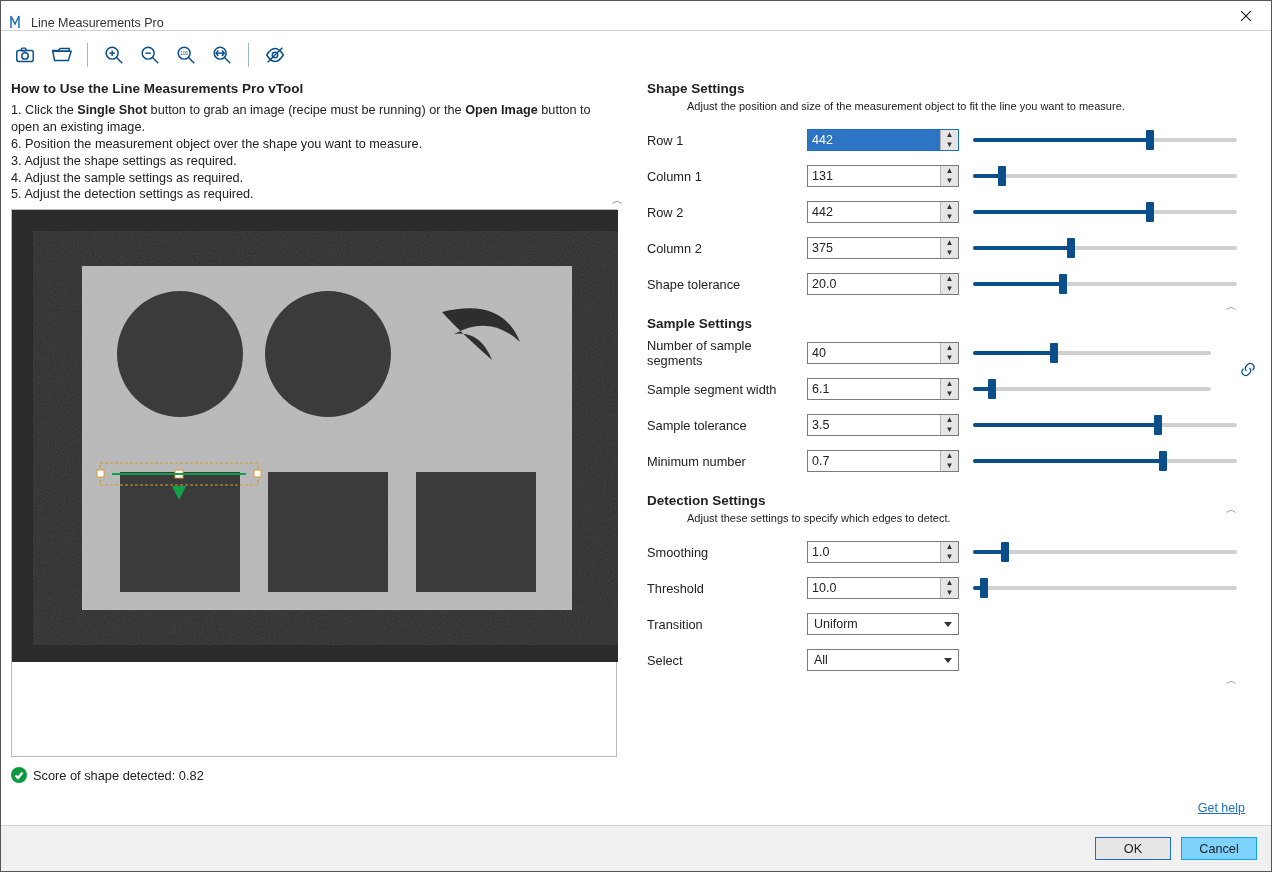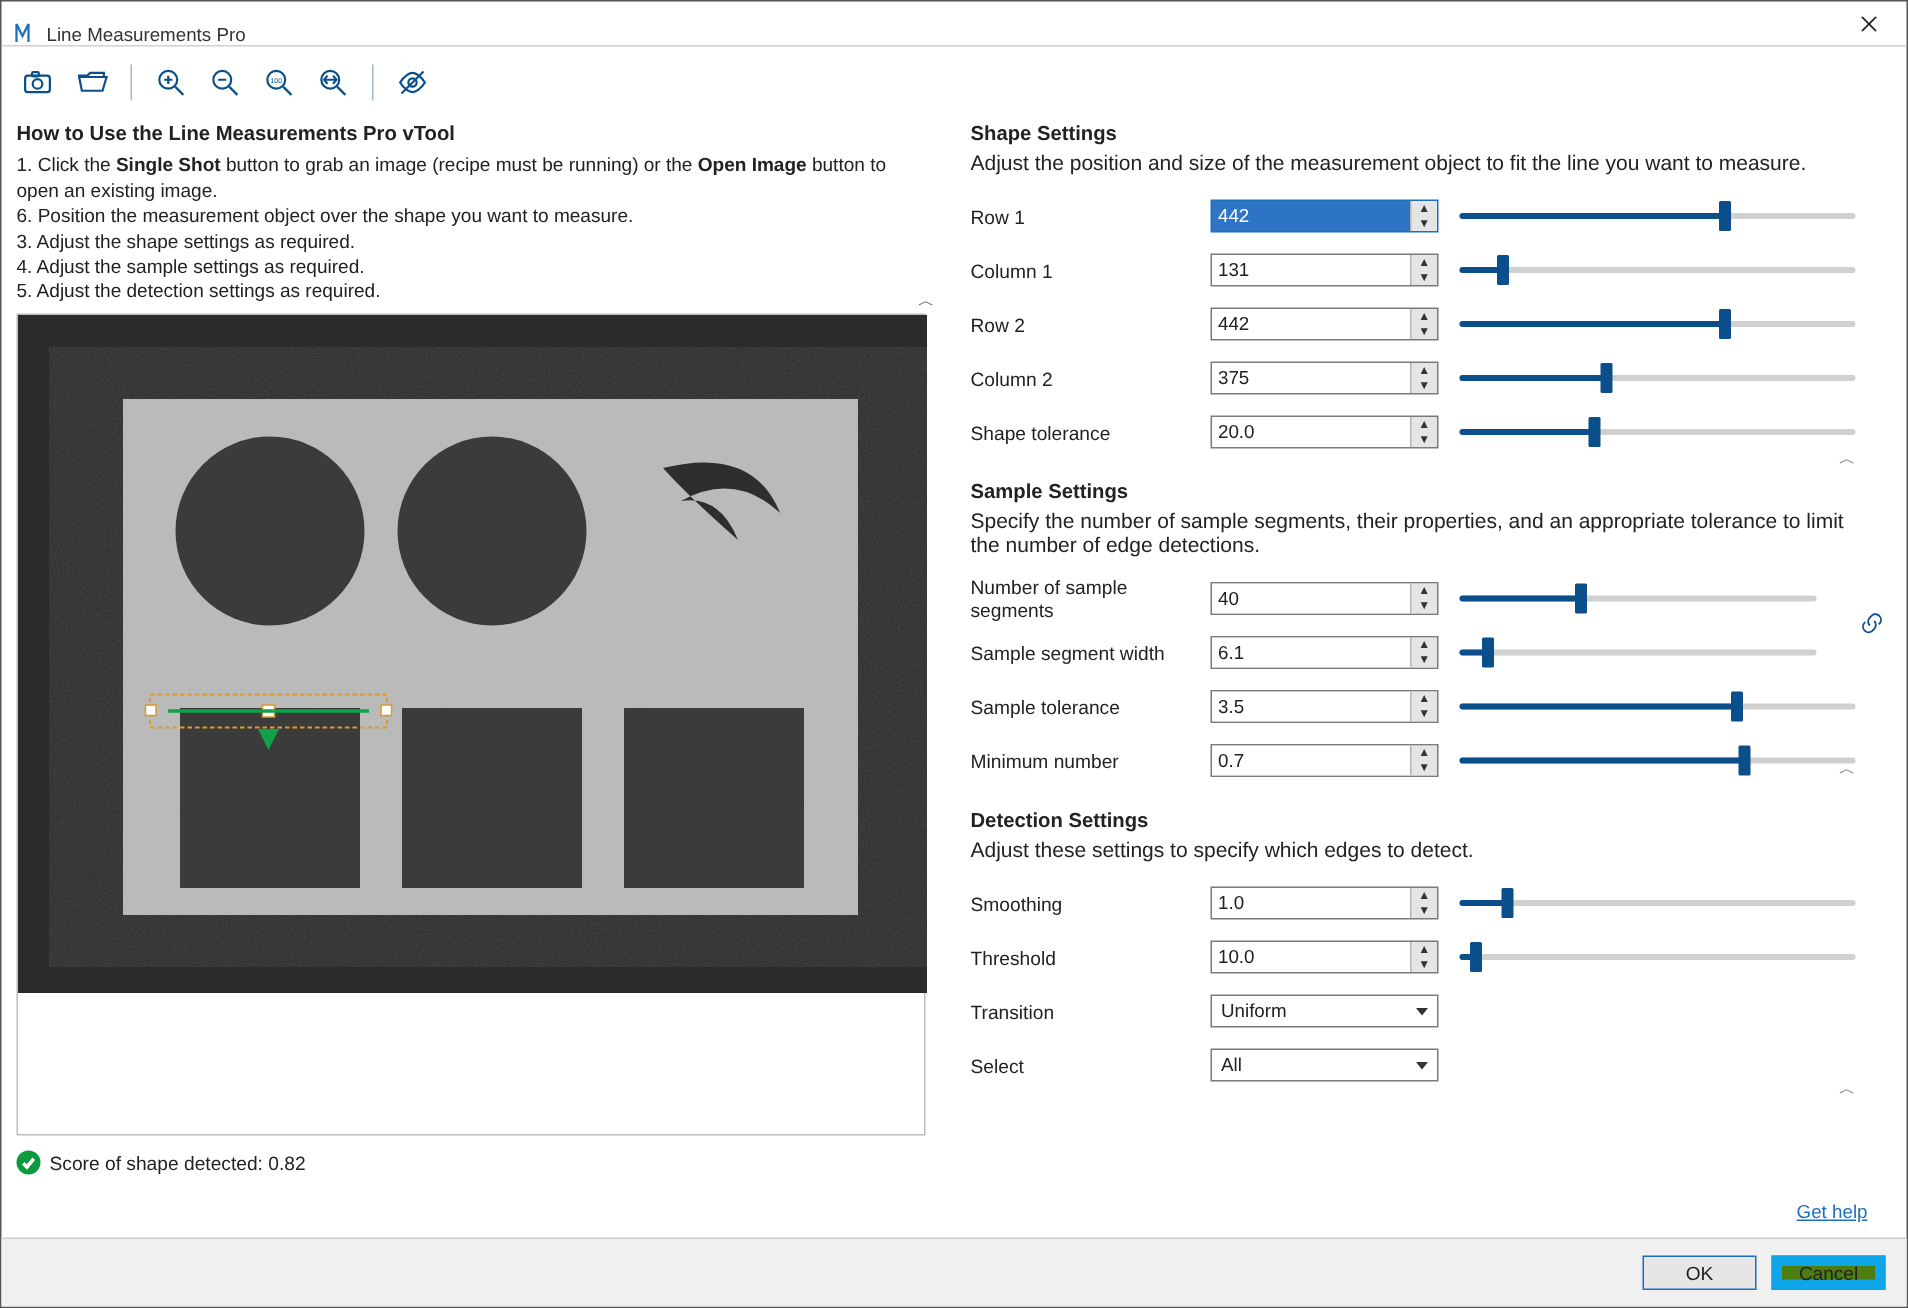--- a/index.html
+++ b/index.html
@@ -28,21 +28,21 @@
   .preview-wrap { position:relative; }
   .preview-chev { position:absolute; top:-16px; right:-6px; font-size:11px; color:#555; }
   .preview { width:606px; height:548px; border:1px solid #bbb; background:#fff; display:flex; flex-direction:column; }
   .preview .img { flex:0 0 452px; margin:0; position:relative; }
 
   .status-row { display:flex; align-items:flex-end; gap:6px; margin-top:10px; font-size:12.8px; }
   .status-row .tick { width:16px; height:16px; border-radius:50%; background:#0b9b3e; display:flex; align-items:center; justify-content:center; }
   .status-row .tick svg { width:10px; height:10px; stroke:#fff; stroke-width:2.4; fill:none; }
 
   .section-title { font-weight:700; margin:4px 0 4px 0; font-size:13.5px; }
-  .section-desc  { font-size:14px; margin-bottom:10px; color:#222; }
+  .section-desc  { font-size:11px; margin-bottom:10px; color:#222;margin-left:40px; }
 
   .param-row { display:flex; align-items:center; height:36px; position:relative; }
   .param-label { flex:0 0 160px; font-size:12.8px; }
   .spin { flex:0 0 152px; display:flex; height:22px; border:1px solid #7a7a7a; overflow:hidden; }
   .spin.active { border:1px solid #1d6fbf; box-shadow:0 0 0 1px #1d6fbf inset; }
   .spin input { flex:1; border:none; padding:1px 4px; font-size:12.5px; color:#222; background:#fff; outline:none; min-width:0; }
   .spin.active input { background:#2d74c4; color:#fff; }
   .spin .arrows { flex:0 0 18px; background:#e5e5e5; border-left:1px solid #b5b5b5; display:flex; flex-direction:column; }
   .spin .arrows div { flex:1; display:flex; align-items:center; justify-content:center; font-size:8px; color:#333; line-height:1; }
 
@@ -51,21 +51,21 @@
   .slider .fill  { position:absolute; top:0; left:0; height:4px; background:#0b4f8a; border-radius:2px; }
   .slider .thumb { position:absolute; top:-8px; width:8px; height:20px; background:#0b4f8a; border-radius:1px; transform:translateX(-50%); }
 
   .link-icon { position:absolute; right:-2px; top:50%; transform:translateY(-50%); }
   .link-icon svg { width:18px; height:18px; stroke:#0b4f8a; fill:none; stroke-width:1.6; }
 
   .combo { flex:0 0 152px; height:22px; border:1px solid #7a7a7a; display:flex; align-items:center; padding:0 6px; font-size:12.5px; position:relative; background:#fff; }
   .combo::after { content:""; position:absolute; right:6px; top:8px; width:0; height:0; border-left:4px solid transparent; border-right:4px solid transparent; border-top:5px solid #333; }
 
   .footer { height:46px; border-top:1px solid #d0d0d0; background:#f0f0f0; display:flex; align-items:center; justify-content:flex-end; gap:10px; padding-right:14px; }
-  .btn { width:76px; height:23px; border:7px solid #0ea5e9; background:#4d7c0f; font-size:12.7px; display:flex; align-items:center; justify-content:center; }
+  .btn { width:76px; height:23px; border:1px solid #0ea5e9; background:#7dd3fc; font-size:12.7px; display:flex; align-items:center; justify-content:center; }
   .btn.primary { border:1.5px solid #1d6fbf; background:#e6e6e6; }
   .gethelp { position:absolute; right:16px; bottom:4px; font-size:12.5px; }
   .gethelp a { color:#1d6fbf; text-decoration:underline; }
 
   .right-area { position:relative; flex:1; }
   .right-rows { width:100%; padding-right:24px; }
   .sec-block { position:relative; }
   .collapse-caret { position:absolute; right:0; top:0; font-size:11px; color:#666; line-height:1; }
 </style>
 </head>
@@ -289,21 +289,20 @@
                     <div class="fill" style="width:34%"></div>
                     <div class="thumb" style="left:34%"></div>
                   </div>
                 </div>
             </div>
             <div class="collapse-caret" style="top:220px">︿</div>
           </div>
 
           <div class="sec-block" style="margin-top:14px;">
             <div class="section-title">Sample Settings</div>
-            <div class="section-desc">Specify the number of sample segments, their properties, and an appropriate tolerance to limit the number of edge detections.</div>
 
             <div class="param-row">
               <div class="param-label">Number of sample segments</div>
               <div class="spin">
                   <input value="40" style="">
                   <div class="arrows">
                     <div>▲</div>
                     <div>▼</div>
                   </div>
                 </div>

